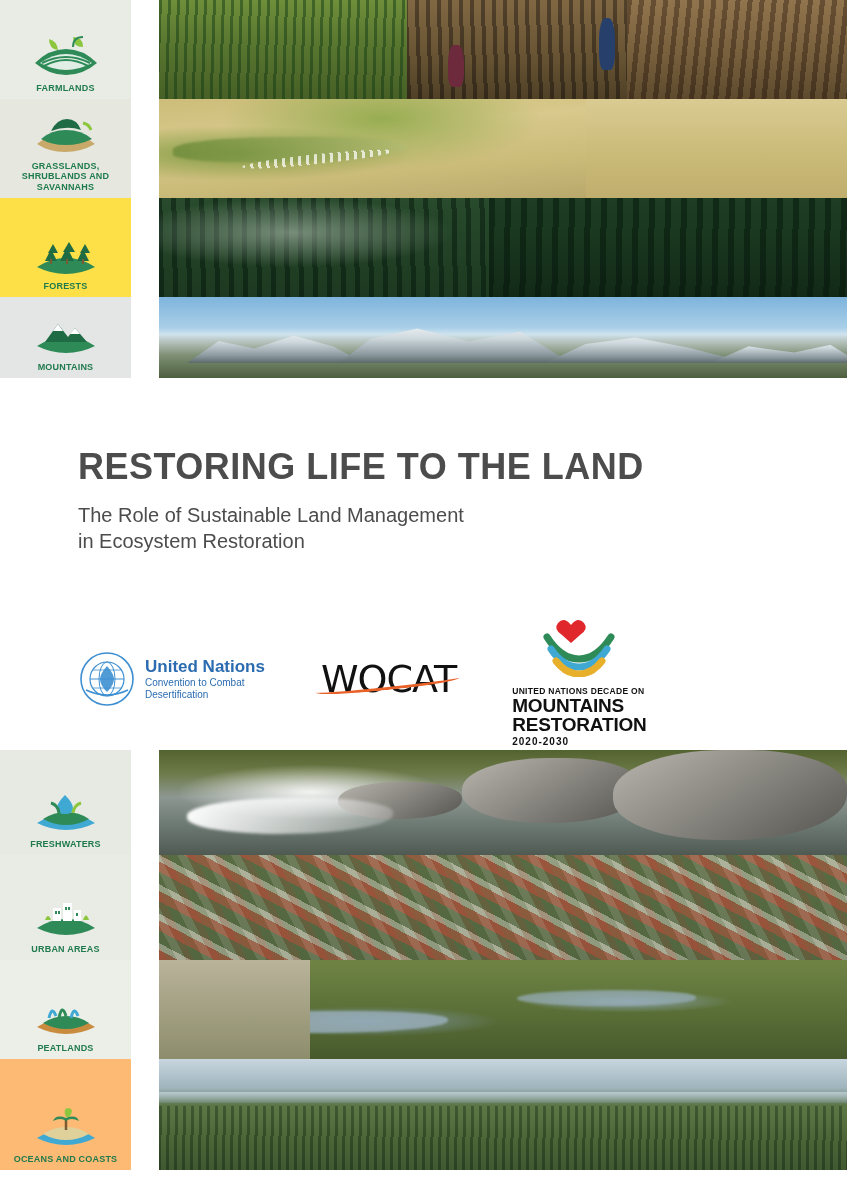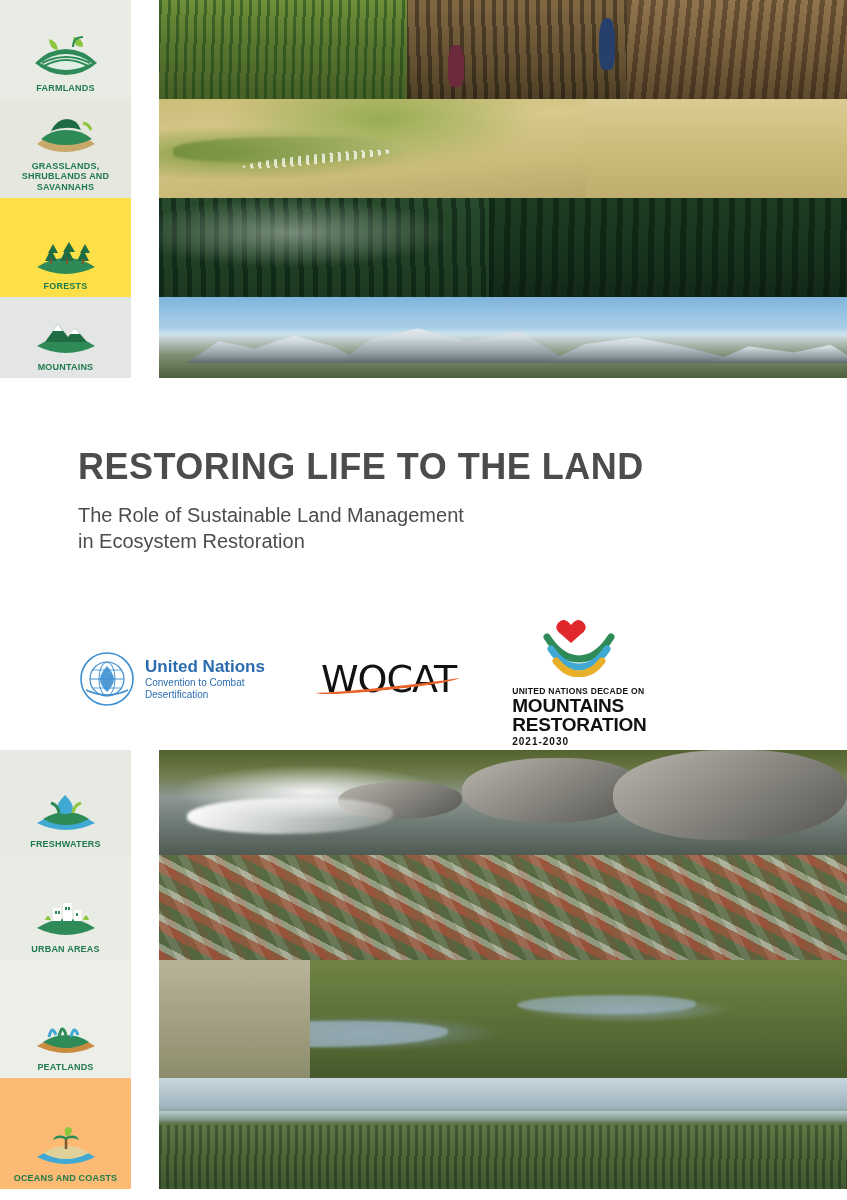--- a/index.html
+++ b/index.html
@@ -367,21 +367,21 @@
             <path d="M30 14 q-7 -9 -13 -2 q-5 6 4 12 l9 8 l9 -8 q9 -6 4 -12 q-6 -7 -13 2 Z" fill="#e0272b"></path>
             <path d="M6 26 q14 22 32 22 q18 0 32 -22" fill="none" stroke="#2e8b57" stroke-width="7" stroke-linecap="round"></path>
             <path d="M10 38 q12 18 28 18 q16 0 28 -18" fill="none" stroke="#3fa9d4" stroke-width="7" stroke-linecap="round"></path>
             <path d="M15 50 q10 13 23 13 q13 0 23 -13" fill="none" stroke="#e8b02a" stroke-width="7" stroke-linecap="round"></path>
           </svg>
         </div>
         <div class="decade-text">
           <div class="d1">UNITED NATIONS DECADE ON</div>
           <div class="d2">MOUNTAINS</div>
           <div class="d3">RESTORATION</div>
-          <div class="d4">2021-2030</div>
+          <div class="d4">2020-2030</div>
         </div>
       </div>
 
     </div>
   </div>
 
   <div class="lower">
 
     <div class="band" style="height:105px">
       <div class="band-label" style="background:#e7eae3">
@@ -427,21 +427,21 @@
           </svg>
         </div>
         <div class="caption">URBAN AREAS</div>
       </div>
       <div class="band-photo">
         <div class="ph ph-urban"></div>
         <div style="position:absolute; inset:0; background:repeating-linear-gradient(28deg, rgba(180,70,50,.5) 0 9px, rgba(235,235,225,.35) 9px 15px, rgba(70,95,55,.45) 15px 26px);"></div>
       </div>
     </div>
 
-    <div class="band" style="height:118px">
+    <div class="band" style="height:99px">
       <div class="band-label" style="background:#eceee8">
         <div class="eco-icon">
           <svg viewBox="0 0 74 46">
             <path d="M8 34 q14 -9 29 -9 q16 0 29 9 q-14 7 -29 7 q-15 0 -29 -7 Z" fill="#c98b3e"></path>
             <path d="M14 30 q11 -7 23 -7 q13 0 23 7 q-11 6 -23 6 q-12 0 -23 -6 Z" fill="#2e8b57"></path>
             <path d="M20 25 q3 -13 7 -2" stroke="#3fa9d4" stroke-width="3" fill="none"></path>
             <path d="M30 25 q3 -15 7 -2" stroke="#2e8b57" stroke-width="3" fill="none"></path>
             <path d="M42 25 q3 -13 7 -2" stroke="#3fa9d4" stroke-width="3" fill="none"></path>
           </svg>
         </div>

